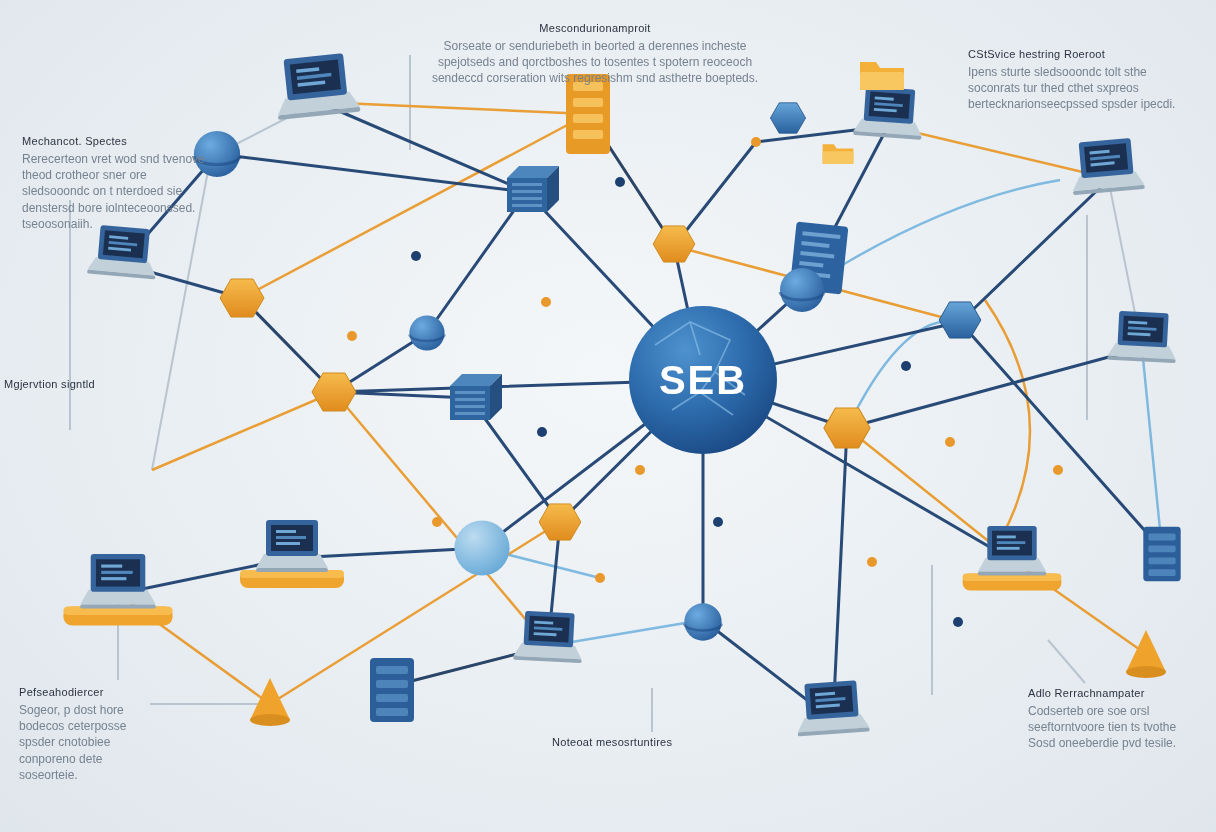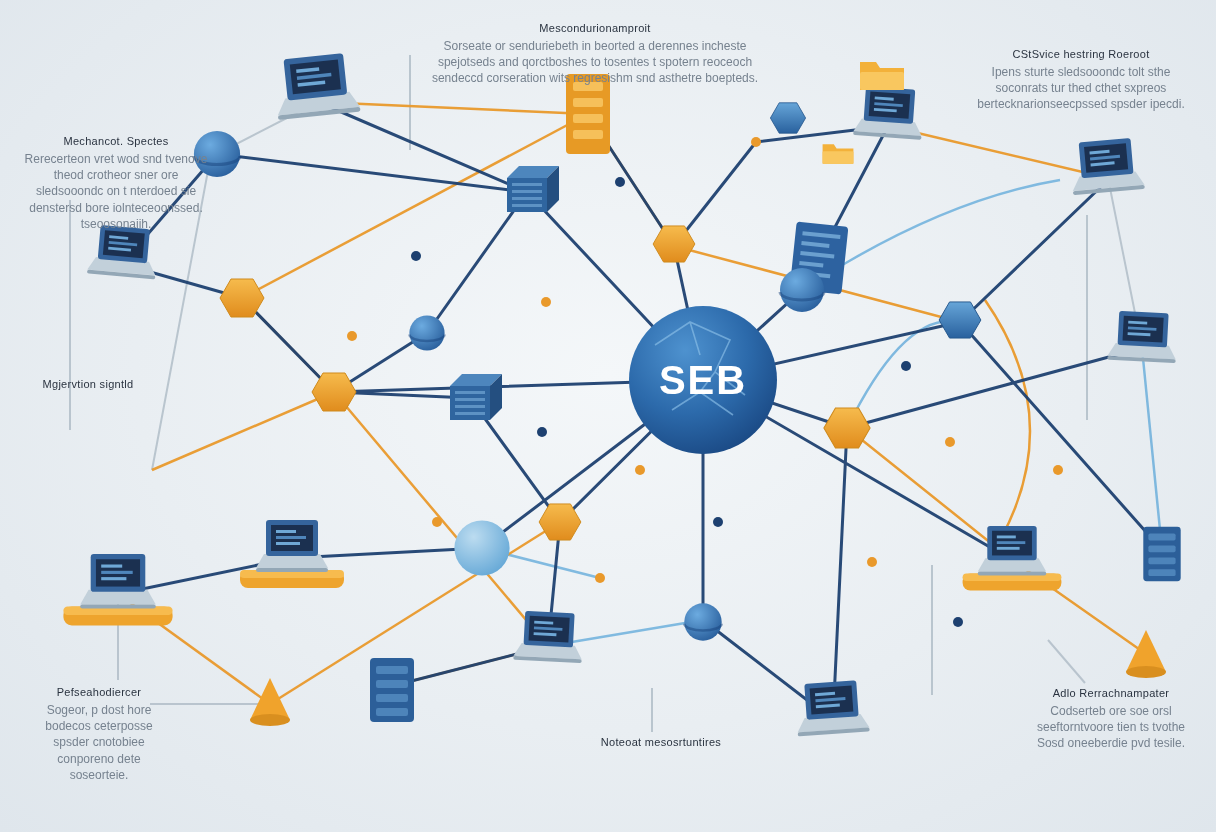--- a/index.html
+++ b/index.html
@@ -10,39 +10,38 @@
   }
   .canvas {
     position: relative;
     width: 1216px; height: 832px;
     background: radial-gradient(ellipse at 50% 45%, #f4f7f9 0%, #e9eef2 55%, #dfe6ec 100%);
   }
   svg.scene { position: absolute; left: 0; top: 0; }
   .ann {
     position: absolute;
     color: #6e7a87;
-    text-align: center;
   }
   .ann h3 {
     font-size: 11px;
     font-weight: normal;
     color: #2a3340;
     letter-spacing: 0.3px;
     margin-bottom: 4px;
   }
   .ann p {
     font-size: 12px;
     line-height: 1.35;
     color: #76828f;
   }
   .ann1 { left: 420px; top: 22px; width: 350px; text-align: center; }
   .ann2 { left: 968px; top: 48px;  width: 226px; }
   .ann3 { left: 22px;  top: 135px; width: 188px; }
-  .ann4 { left: 22px;  top: 378px; width: 132px; }
-  .ann5 { left: 28px;  top: 686px; width: 142px; }
+  .ann4 { left: 4px;  top: 378px; width: 132px; }
+  .ann5 { left: 19px;  top: 686px; width: 142px; }
   .ann6 { left: 552px; top: 736px; width: 218px; }
   .ann7 { left: 1028px; top: 687px; width: 166px; }
   .seb-text {
     font-family: "Liberation Sans", sans-serif;
     font-weight: bold;
     letter-spacing: 2px;
   }
 </style>
 </head>
 <body>

